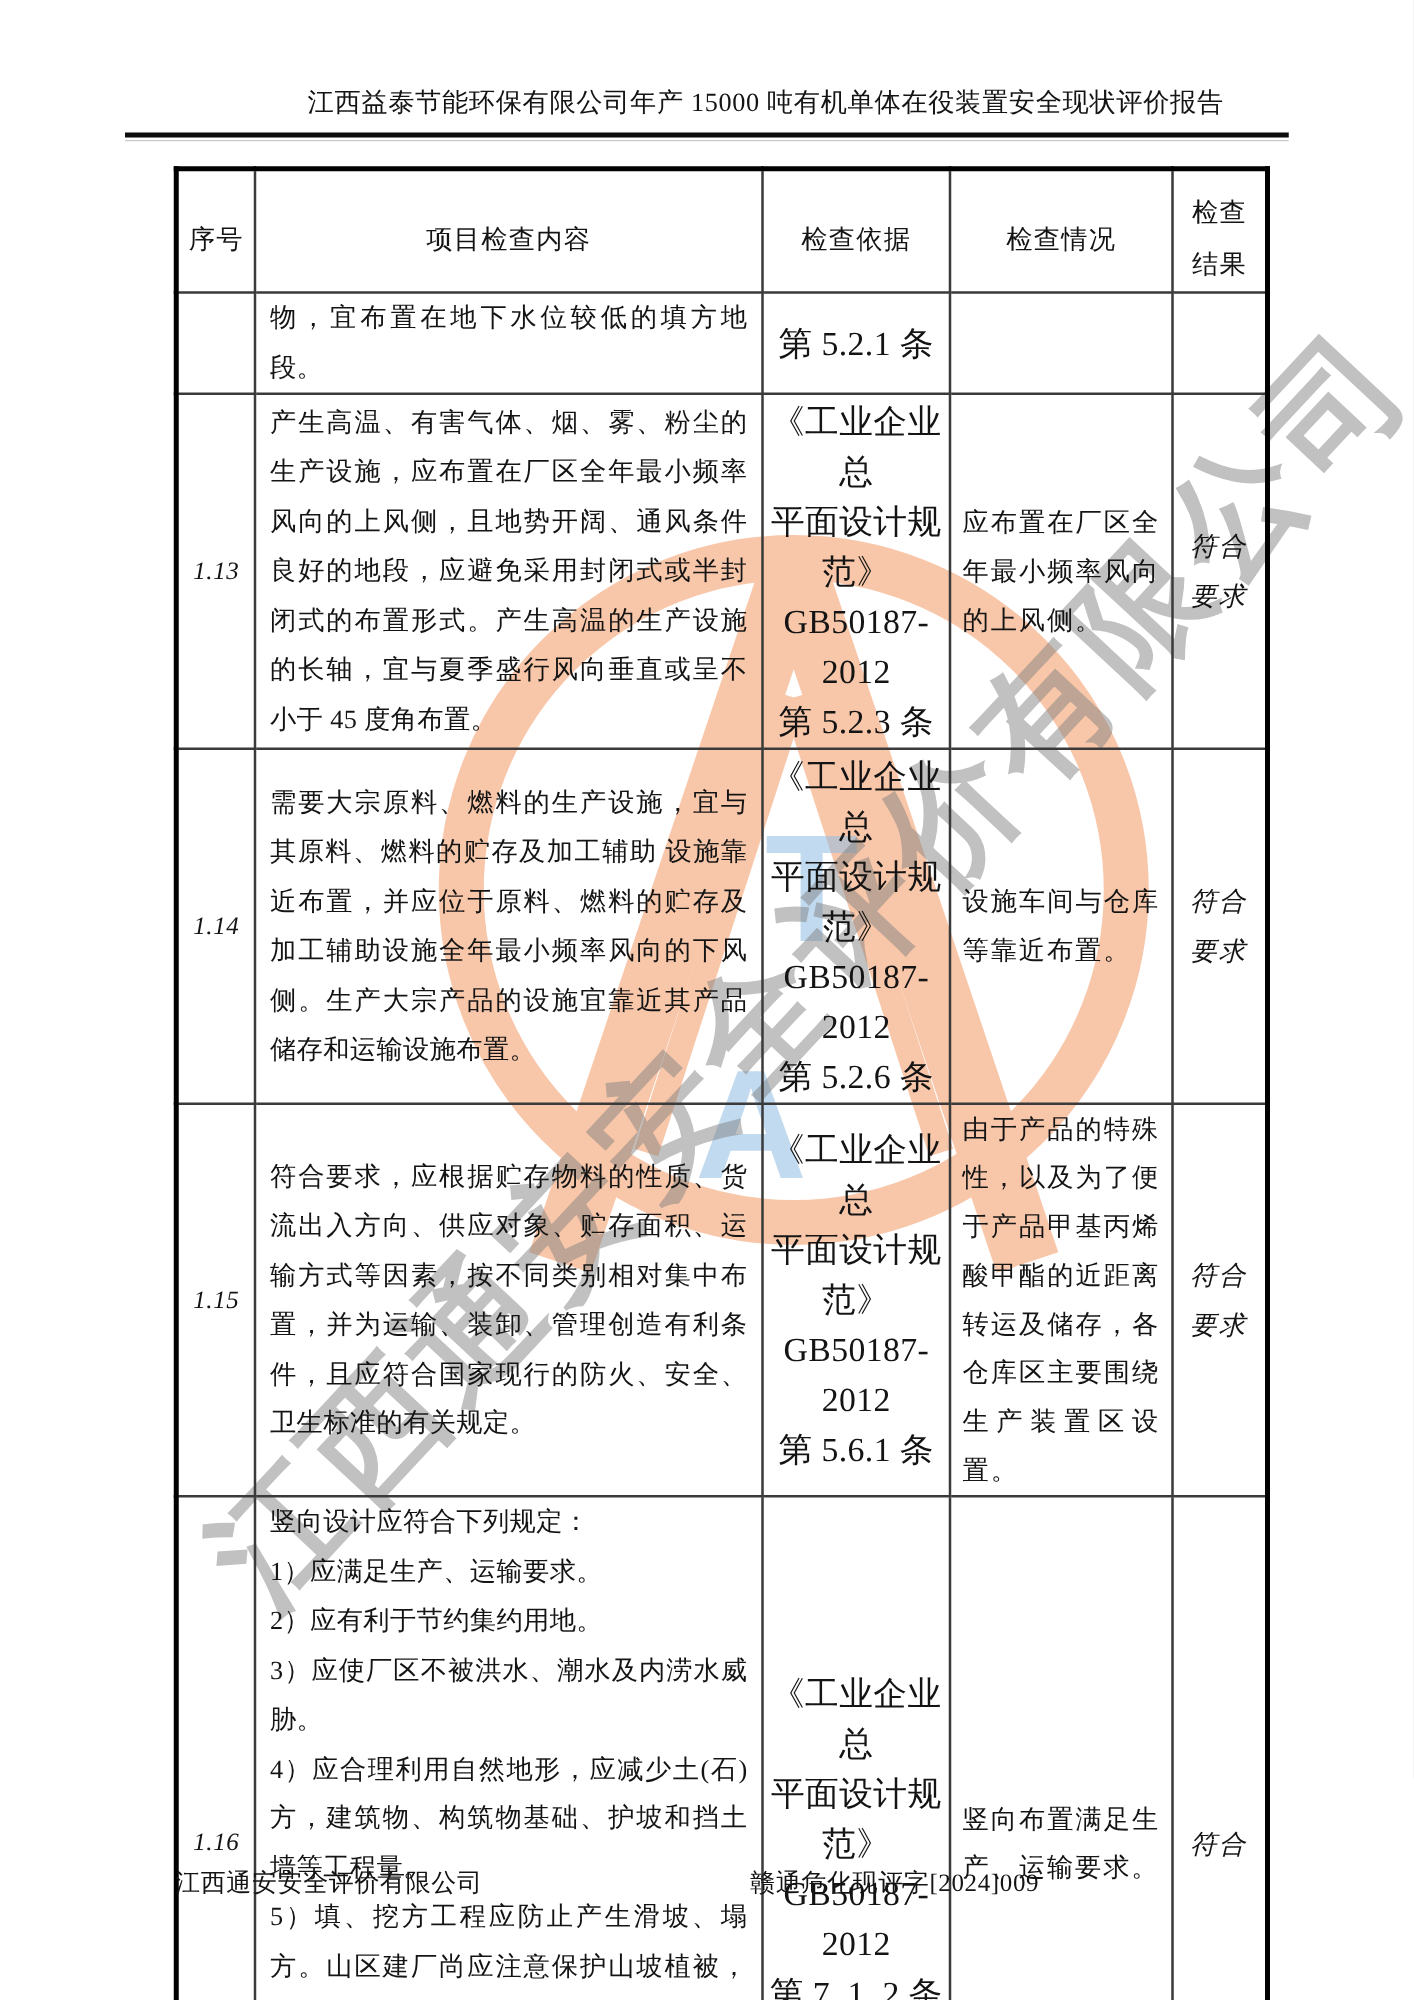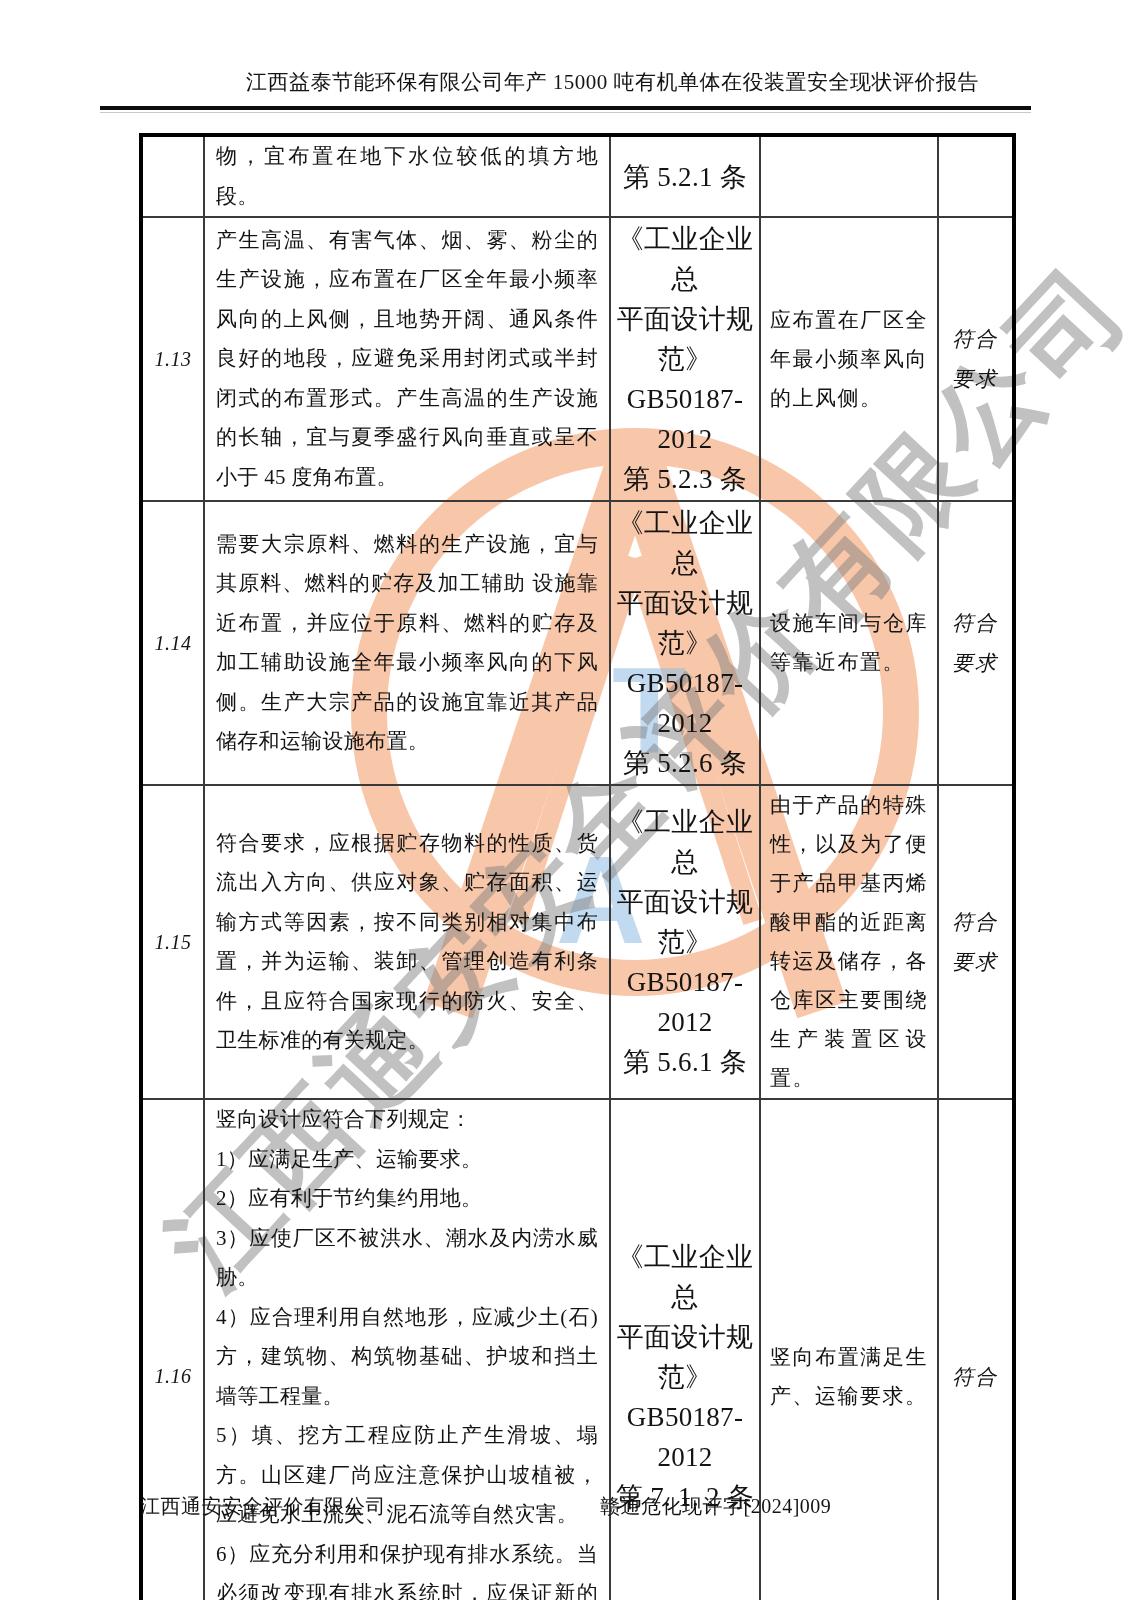--- a/index.html
+++ b/index.html
@@ -77,20 +77,28 @@
 
     <table class="doc-table">
       <colgroup>
         <col style="width:63px">
           <col style="width:406px">
           <col style="width:150px">
         <col style="width:178px">
           <col style="width:76px">
       </colgroup>
       <tbody>
+          <tr style="height:78px">
+        <th class="hdr">序号</th>
+        <th class="hdr">项目检查内容</th>
+        <th class="hdr">检查依据</th>
+        <th class="hdr">检查情况</th>
+        <th class="hdr">检查
+结果</th>
+      </tr>
       <tr style="height:39px">
         <td class="c-seq"></td>
         <td class="c-content">物，宜布置在地下水位较低的填方地段。</td>
         <td class="c-basis">第 5.2.1 条</td>
         <td class="c-sit"></td>
         <td class="c-res"></td>
       </tr>
       <tr style="height:236px">
         <td class="c-seq">1.13</td>
         <td class="c-content">产生高温、有害气体、烟、雾、粉尘的生产设施，应布置在厂区全年最小频率风向的上风侧，且地势开阔、通风条件良好的地段，应避免采用封闭式或半封闭式的布置形式。产生高温的生产设施的长轴，宜与夏季盛行风向垂直或呈不小于 45 度角布置。</td>

